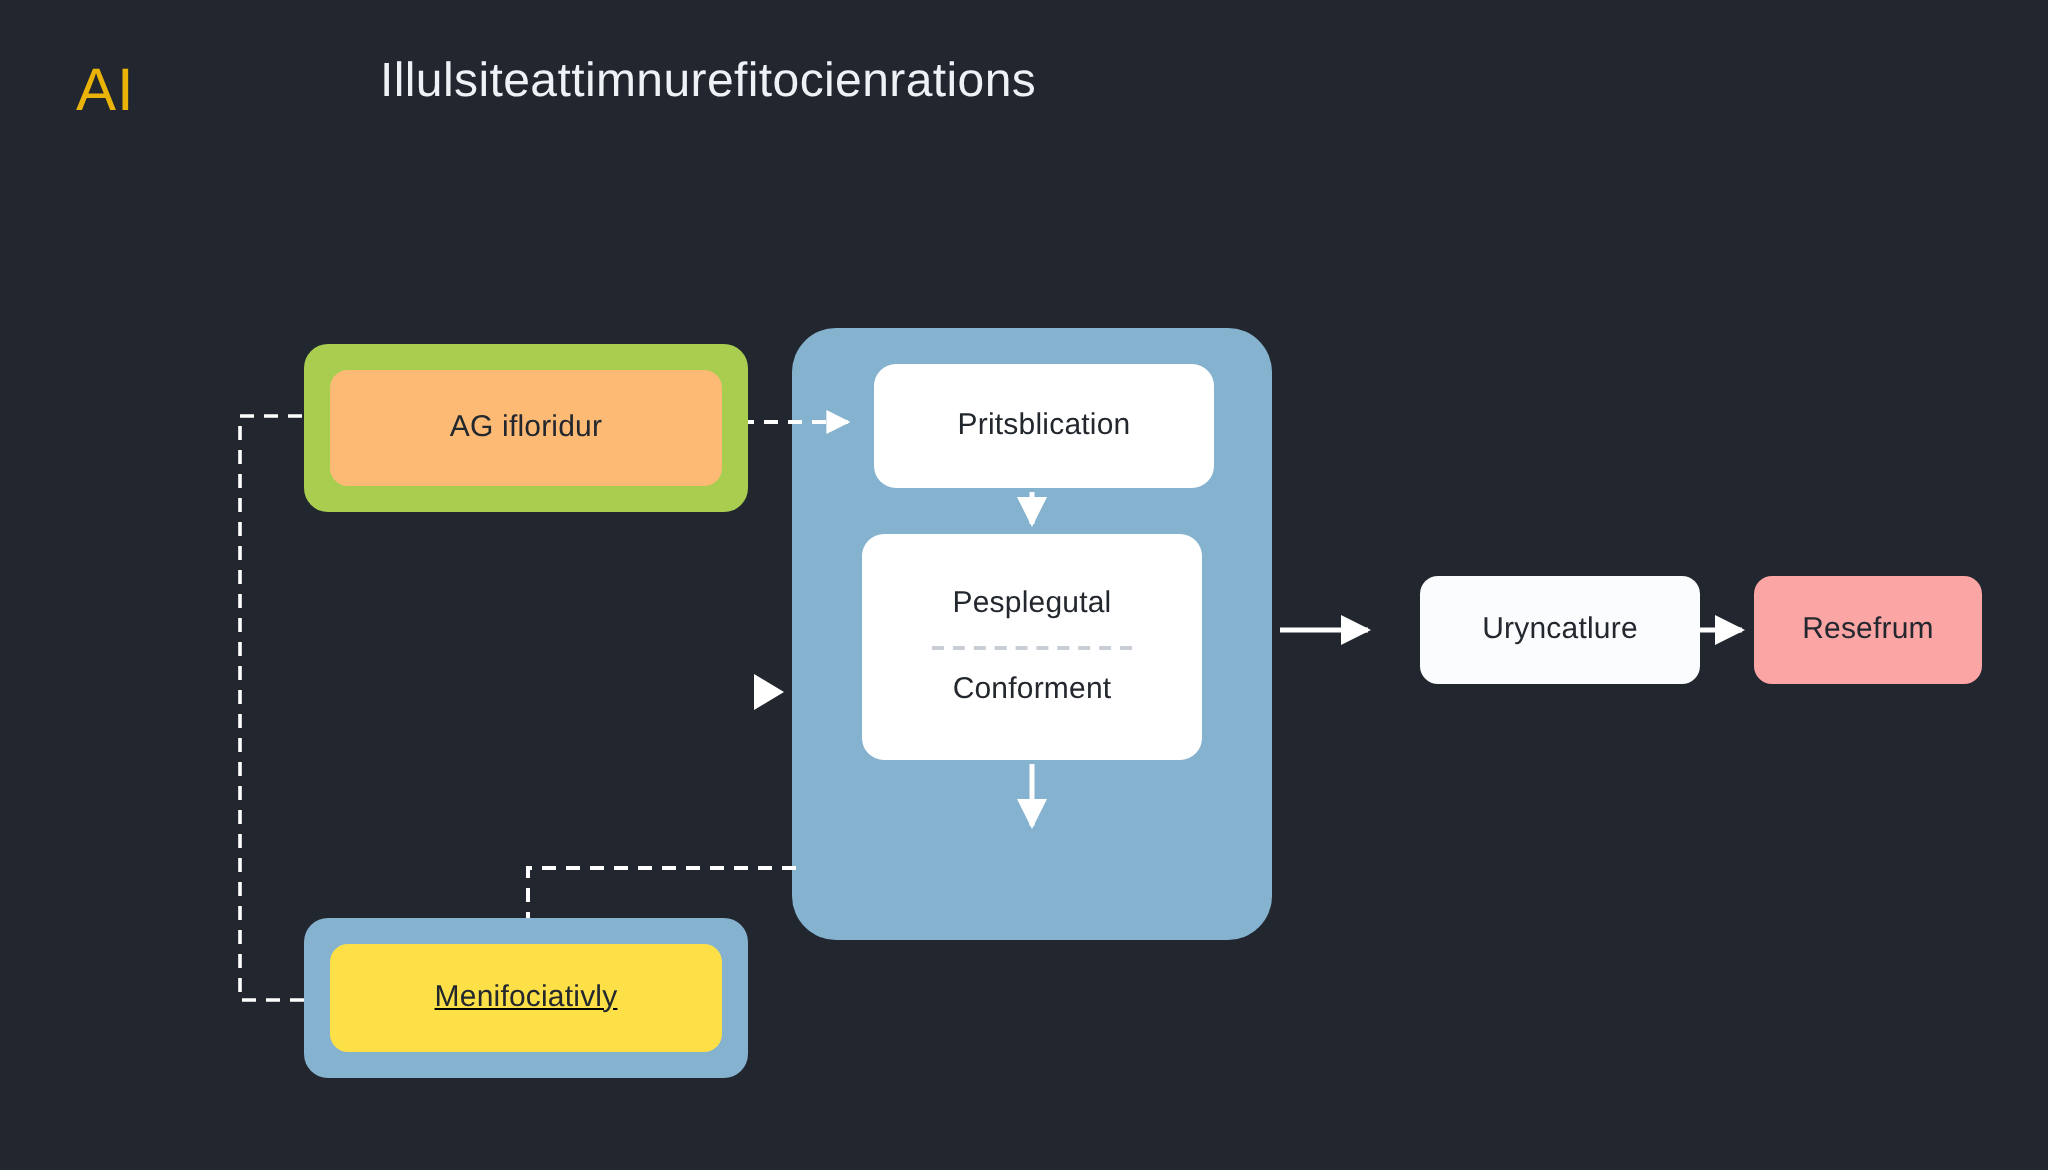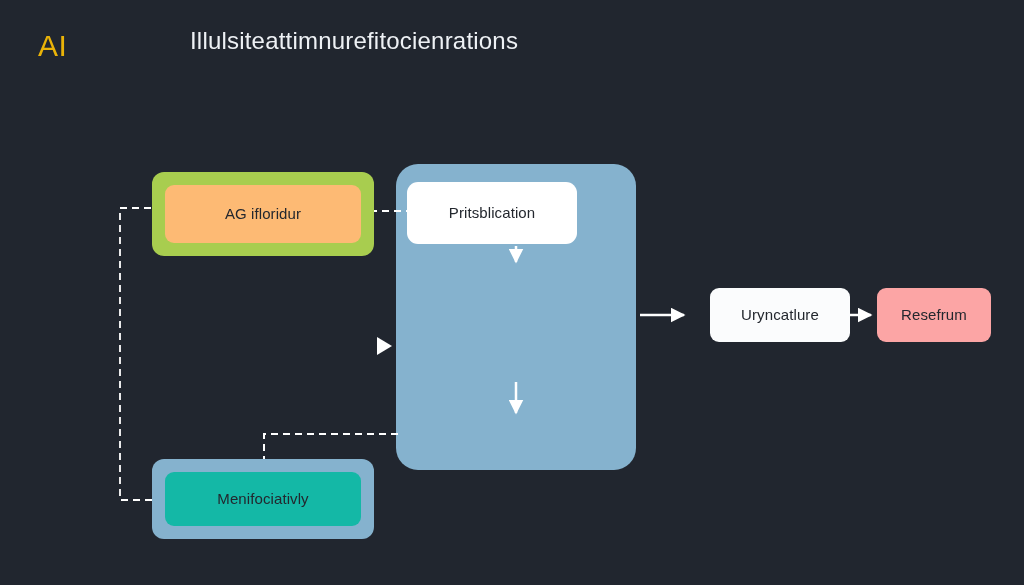--- a/index.html
+++ b/index.html
@@ -88,25 +88,26 @@
 
   
   .node-blue-frame {
     background: #85b2ce;
     border-radius: 12px;
     padding: 13px;
   }
   .node-blue-frame .inner {
     width: 100%;
     height: 100%;
-    background: #14b8a6;
-    border-radius: 9px;
-    display: flex;
-    align-items: center;
-    justify-content: center;
+    background: #fde047;
+    border-radius: 9px;
+    display: flex;
+    align-items: center;
+    justify-content: center;
+    text-decoration: underline;
   }
 
   
   .node-white {
     background: #fbfcfd;
     border-radius: 9px;
     margin-left: 20px;
   }
 
   
@@ -187,24 +188,29 @@
 
     <polyline points="152,500 120,500 120,208 152,208" fill="none" stroke="#ffffff" stroke-width="1.8" stroke-dasharray="7 5"></polyline>
   </svg>
 
   <div class="node node-green" style="left:152px; top:172px; width:222px; height:84px;">
     <div class="inner">
       <span class="node-label">AG ifloridur</span>
     </div>
   </div>
 
-  <div class="node-inner-white" style="left:407px; top:182px; width:170px; height:62px;">
+  <div class="node-inner-white" style="left:437px; top:182px; width:170px; height:62px;">
     <span class="node-label">Pritsblication</span>
   </div>
 
+  <div class="node-inner-white" style="left:431px; top:267px; width:170px; height:113px;">
+    <span class="node-label">Pesplegutal</span>
+    <div class="divider-dashed"></div>
+    <span class="node-label">Conforment</span>
+  </div>
 
   <div class="node node-white" style="left:690px; top:288px; width:140px; height:54px;">
     <span class="node-label">Uryncatlure</span>
   </div>
 
   <div class="node node-blue-solid" style="left:877px; top:288px; width:114px; height:54px;">
     <span class="node-label">Resefrum</span>
   </div>
 
   <div class="node node-blue-frame" style="left:152px; top:459px; width:222px; height:80px;">

